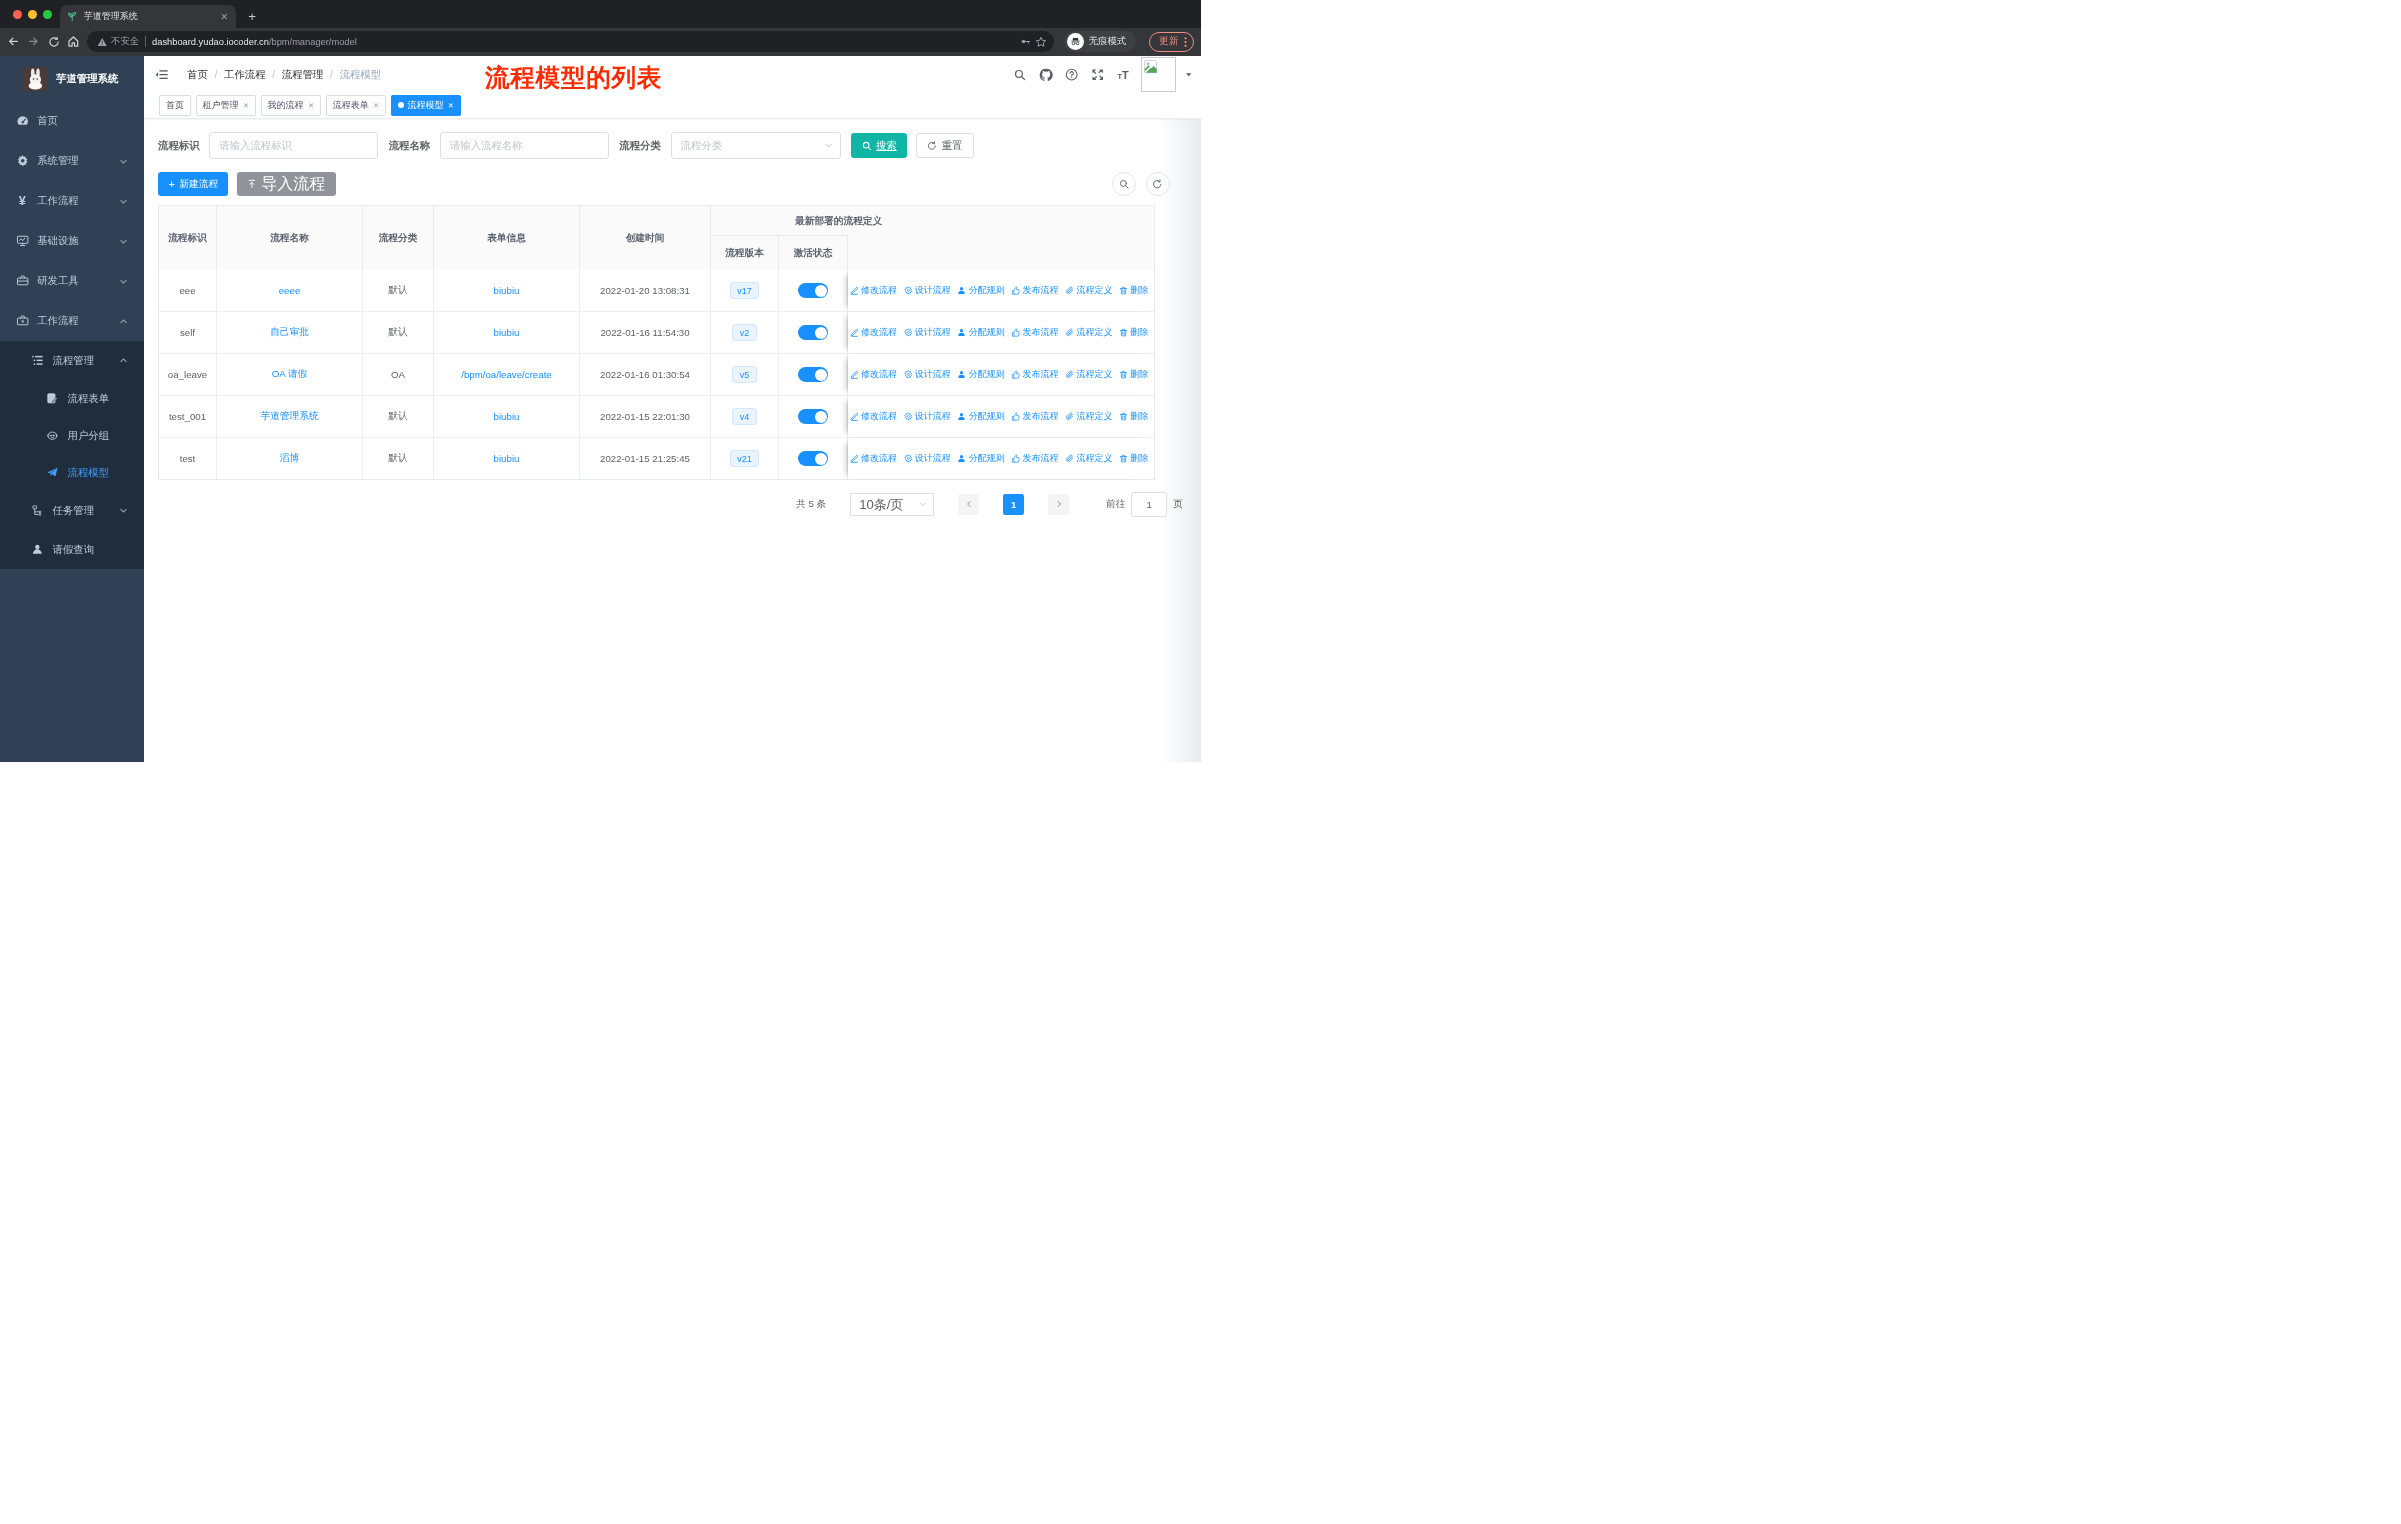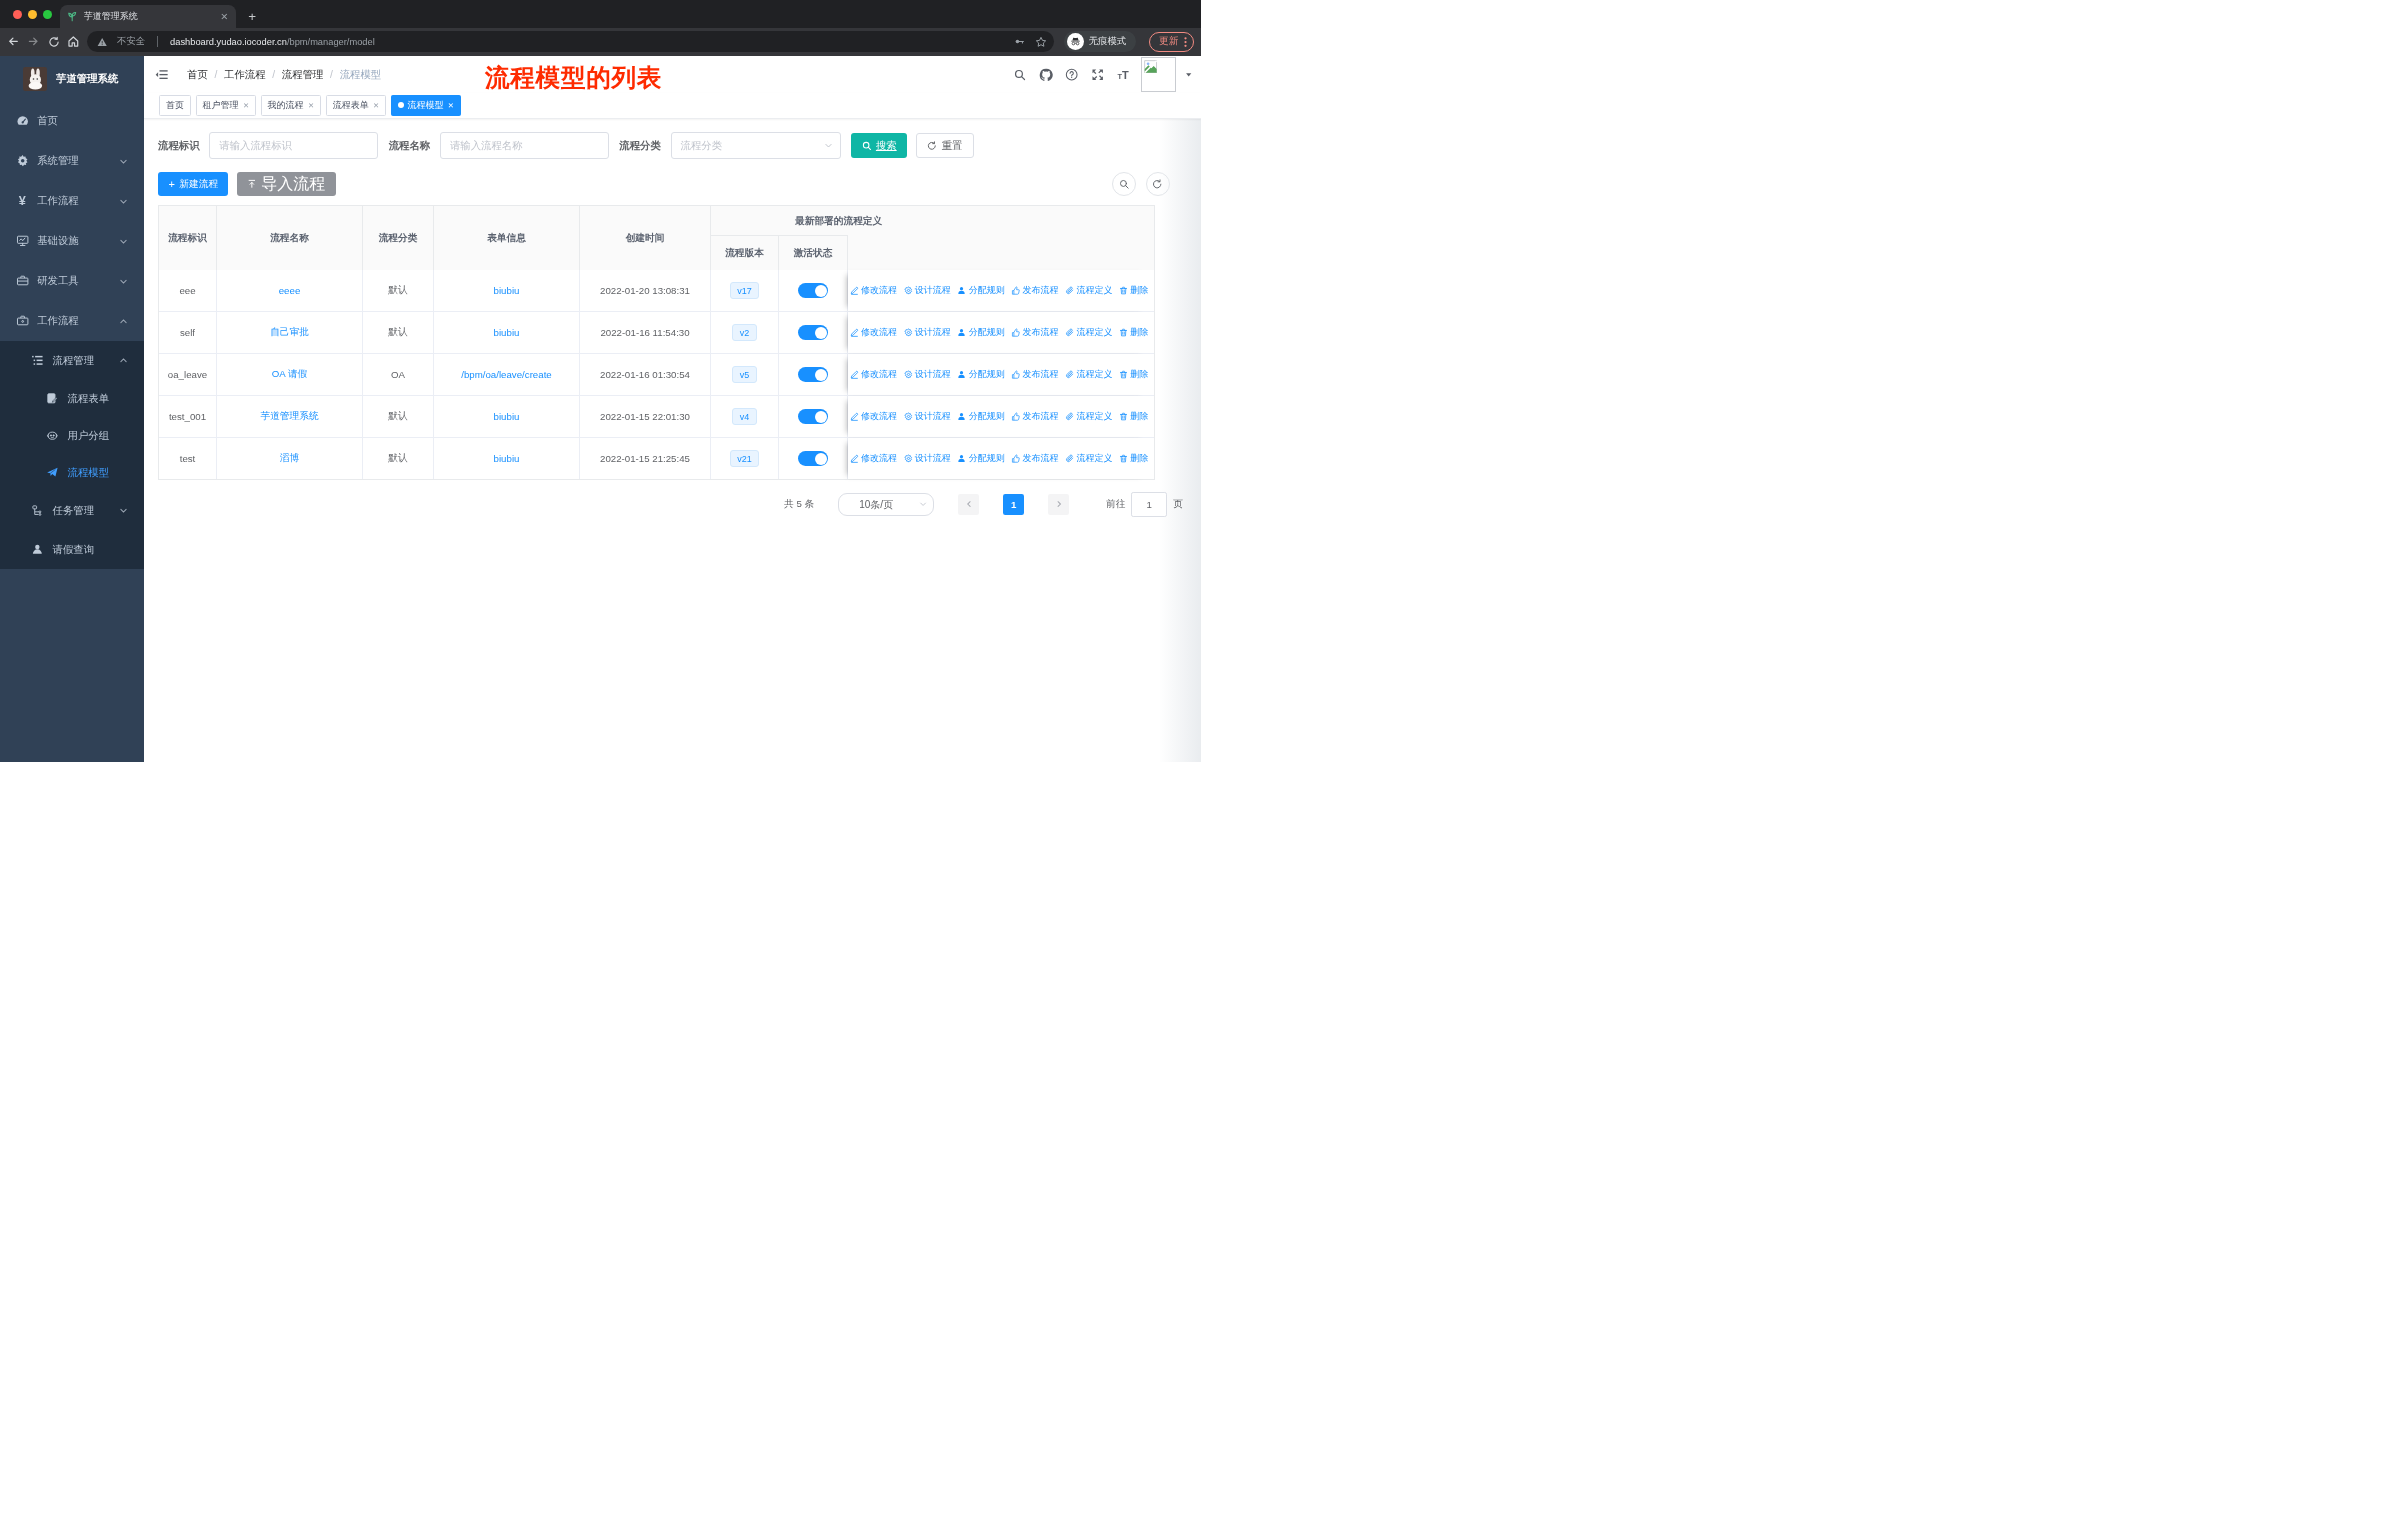--- a/index.html
+++ b/index.html
@@ -17,21 +17,21 @@
   .btab{margin-left:60px;width:161px;height:23px;background:#35363a;border-radius:7.4px 7.4px 0 0;
         display:flex;align-items:center;gap:6px;padding:0 7.4px;color:#dfe1e5;font-size:9px;}
   .btab .ttl{flex:1;white-space:nowrap;overflow:hidden;}
   .btab .x{color:#9aa0a6;font-size:9.7px;}
   .newtab{width:21px;height:21px;margin:0 0 1.5px 6px;color:#c6c9cc;font-size:13.4px;
           display:flex;align-items:center;justify-content:center;}
   .toolbar{height:27.5px;background:#35363a;display:flex;align-items:center;padding:0 7.4px;gap:7.4px;}
   .navic{color:#d2d5d9;display:flex;align-items:center;}
   .navic.dim{color:#87898c;}
   .urlbar{flex:1;height:21px;background:#202124;border-radius:10.4px;display:flex;align-items:center;
-          padding:0 7.4px 0 9.7px;font-size:9.3px;color:#9aa0a6;gap:10px;}
+          padding:0 7.4px 0 9.7px;font-size:9.3px;color:#9aa0a6;gap:4px;}
   .urlbar .div{width:0.7px;height:11px;background:#5f6368;margin:0 2.2px;}
   .urlbar .host{color:#e8eaed;}
   .urlbar .sp{flex:1;}
   .chip{height:21px;border-radius:10.4px;background:#3c4043;display:flex;align-items:center;gap:5.2px;
         padding:0 9.7px 0 2.2px;color:#e8eaed;font-size:9.3px;margin-left:3px;}
   .hatc{width:17px;height:17px;border-radius:50%;background:#fff;display:flex;align-items:center;justify-content:center;}
   .update{height:18px;border:1.1px solid #f28b82;border-radius:10.4px;color:#f28b82;display:flex;
           align-items:center;gap:6px;padding:0 5.2px 0 9px;font-size:9.7px;margin-left:6px;}
 
   
@@ -122,22 +122,22 @@
   .link{color:#1890ff;cursor:pointer;text-decoration:none;}
   .vbadge{background:#e9f4ff;border:0.7px solid #d3e8fc;color:#1890ff;border-radius:3px;
           padding:2.2px 6.7px;font-size:9px;}
   .toggle{width:30px;height:15px;border-radius:7.4px;background:#1890ff;position:relative;cursor:pointer;}
   .knob{position:absolute;right:1.5px;top:1.5px;width:12px;height:12px;border-radius:50%;background:#fff;}
   .op{display:inline-flex;align-items:center;gap:2.2px;color:#1890ff;white-space:nowrap;cursor:pointer;text-decoration:none;}
 
   
   .pagination{display:flex;align-items:center;justify-content:flex-end;margin-top:12px;
               font-size:9.7px;color:#606266;gap:24px;padding-right:3px;position:relative;z-index:2;}
-  .psel{width:68px;height:21px;border:0.7px solid #dcdfe6;border-radius:9px;display:flex;align-items:center;
-        justify-content:space-between;padding:0 6px 0 20px;color:#606266;font-size:10px;background:#fff;cursor:pointer;}
+  .psel{width:68px;height:21px;border:0.7px solid #dcdfe6;border-radius:0;display:flex;align-items:center;
+        justify-content:space-between;padding:0 6px 0 8px;color:#606266;font-size:13px;background:#fff;cursor:pointer;}
   .pbtn{min-width:21px;height:21px;background:#f4f4f5;border-radius:2.2px;display:flex;align-items:center;
         justify-content:center;color:#a8abb2;cursor:pointer;}
   .pbtn.cur{background:#1890ff;color:#fff;font-weight:bold;}
   .goto{margin-left:12.7px;display:flex;align-items:center;gap:6px;}
   .ginput{width:30px;height:21px;border:0.7px solid #dcdfe6;border-radius:2.2px;text-align:center;
           font-size:9.7px;color:#606266;outline:none;font-family:inherit;}
 </style>
 </head>
 <body>
 

